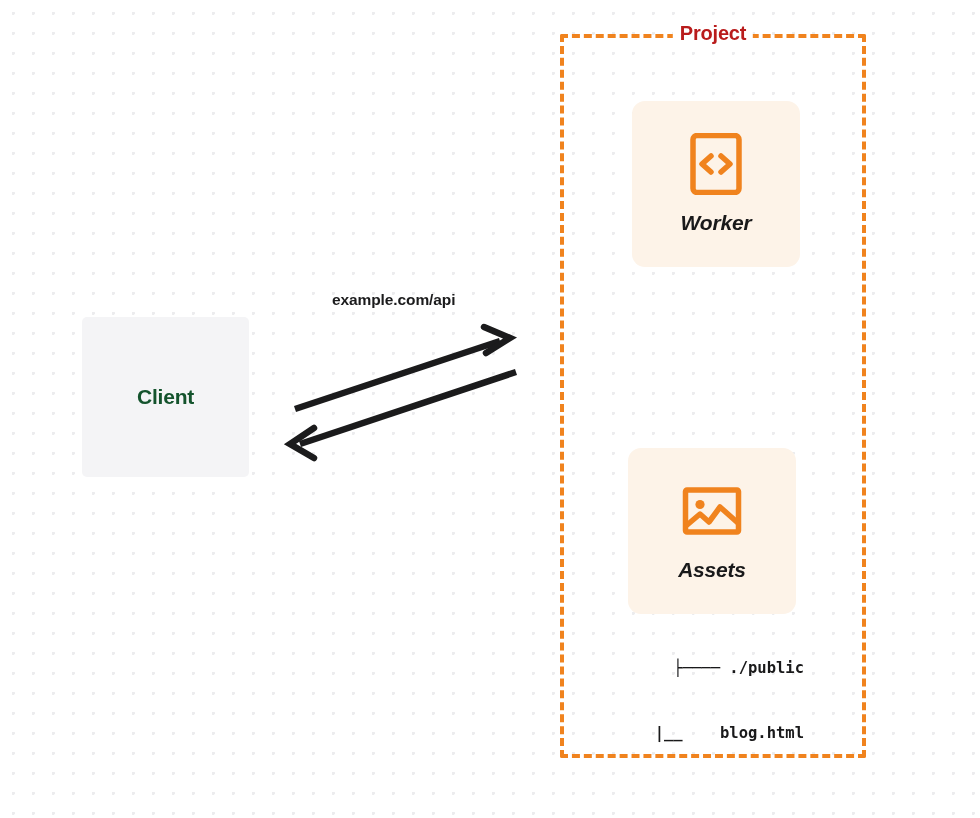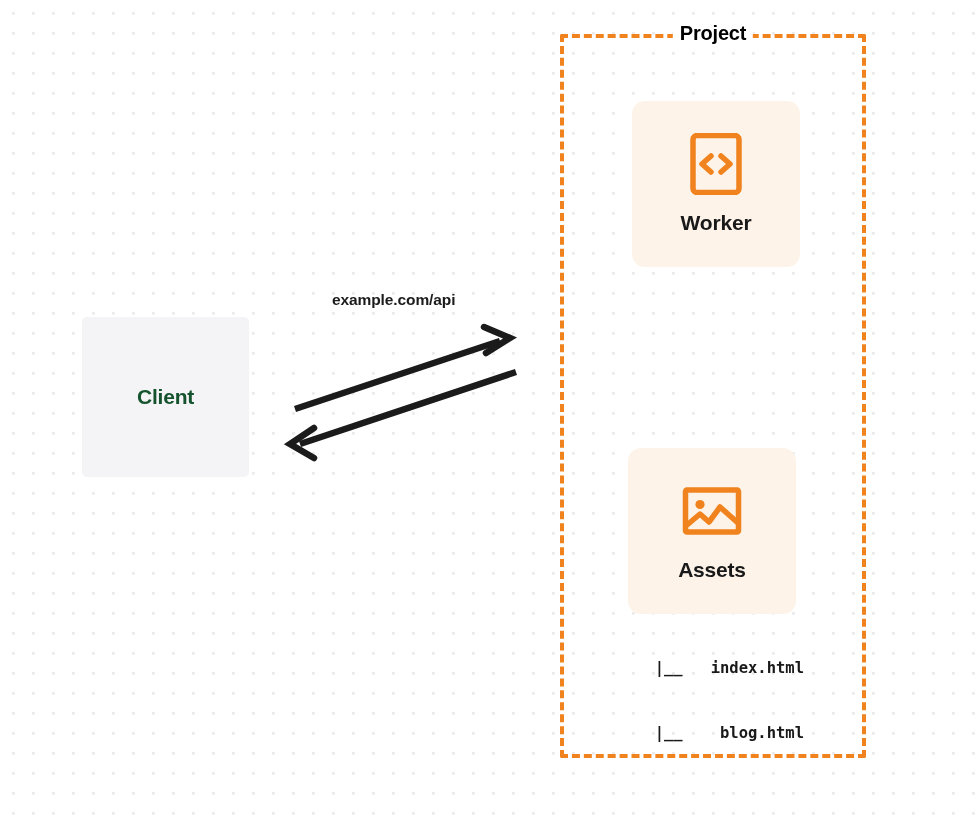--- a/index.html
+++ b/index.html
@@ -85,36 +85,37 @@
 
   #project-title {
     position: absolute;
     left: 50%;
     top: -4px;
     transform: translate(-50%, -52%);
     background: #ffffff;
     padding: 0 7px;
     font-size: 20px;
     font-weight: bold;
-    color: #000000;
+    color: #b91c1c;
     letter-spacing: -0.2px;
     white-space: nowrap;
   }
 
   
   .service-card {
     position: absolute;
     width: 168px;
     height: 166px;
     background: #fdf3e8;
     border-radius: 13px;
     display: flex;
     flex-direction: column;
     align-items: center;
     justify-content: center;
+    font-style: italic;
   }
 
   #worker-card { left: 632px; top: 101px; }
   #assets-card { left: 628px; top: 448px; }
 
   .service-card .card-icon {
     width: 62px;
     height: 62px;
     display: block;
     margin-bottom: 16px;
@@ -183,16 +184,16 @@
 <div id="assets-card" class="service-card">
   <svg class="card-icon" viewBox="0 0 62 62" xmlns="http://www.w3.org/2000/svg">
     <rect x="4.5" y="10" width="53" height="42" rx="1.5" ry="1.5" fill="none" stroke="#f0831e" stroke-width="5.5"></rect>
     <circle cx="19" cy="24.5" r="4.6" fill="#f0831e"></circle>
     <polyline points="6,45 19,34 28,42 39,27 57,43" fill="none" stroke="#f0831e" stroke-width="5.5" stroke-linecap="round" stroke-linejoin="round"></polyline>
   </svg>
   <span class="card-label">Assets</span>
 </div>
 
 <div id="file-tree">
-  <span class="tree-row">   |__   index.html</span>
+  <span class="tree-row">├──── ./public</span>
   <span class="tree-row">   |__    blog.html</span>
   
 </div>
 
 </body></html>

